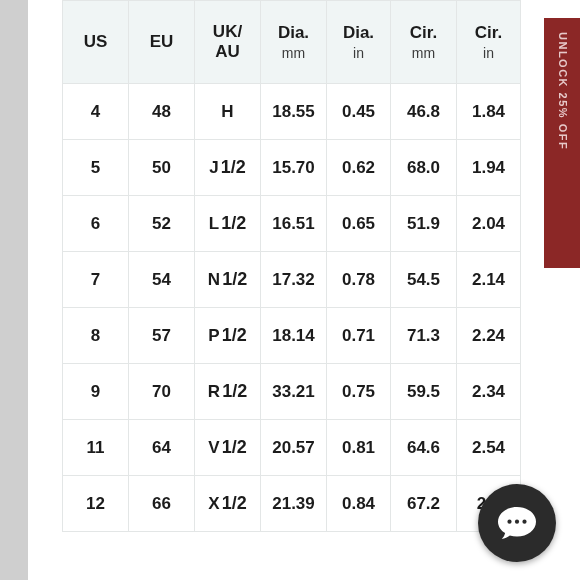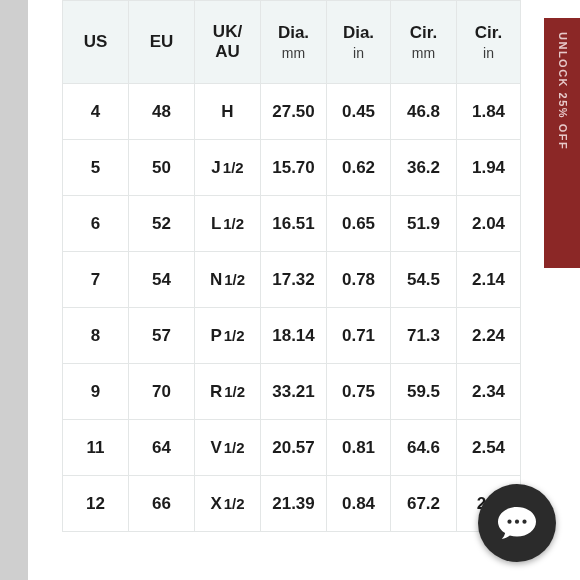--- a/index.html
+++ b/index.html
@@ -120,21 +120,21 @@
   table.size-table tbody td {
     height: 55px;
     font-size: 17px;
     font-weight: bold;
     padding: 0 2px;
   }
   table.size-table tbody td.num {
     font-weight: bold;
   }
   .half {
-    font-size: 15px;
+    font-size: 18px;
     font-weight: bold;
     margin-left: 2px;
     vertical-align: baseline;
   }
 
   
   col.c-us   { width: 66px; }
   col.c-eu   { width: 66px; }
   col.c-uk   { width: 66px; }
   col.c-dmm  { width: 66px; }
@@ -210,32 +210,32 @@
             <span>Cir.</span>
             <span class="unit">in</span>
           </th>
         </tr>
       </thead>
       <tbody id="tbody">
           <tr>
             <td class="num">4</td>
             <td class="num">48</td>
             <td class="num"><span>H</span></td>
-            <td class="num">27.50</td>
+            <td class="num">18.55</td>
             <td class="num">0.45</td>
             <td class="num">46.8</td>
             <td class="num">1.84</td>
           </tr>
           <tr>
             <td class="num">5</td>
             <td class="num">50</td>
             <td class="num"><span>J</span><span class="half">1/2</span></td>
             <td class="num">15.70</td>
             <td class="num">0.62</td>
-            <td class="num">36.2</td>
+            <td class="num">68.0</td>
             <td class="num">1.94</td>
           </tr>
           <tr>
             <td class="num">6</td>
             <td class="num">52</td>
             <td class="num"><span>L</span><span class="half">1/2</span></td>
             <td class="num">16.51</td>
             <td class="num">0.65</td>
             <td class="num">51.9</td>
             <td class="num">2.04</td>

